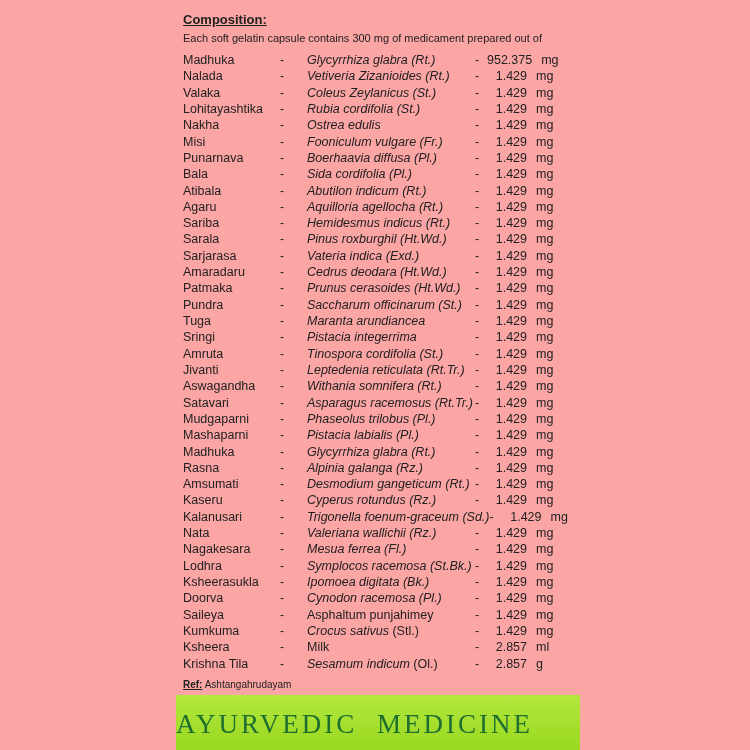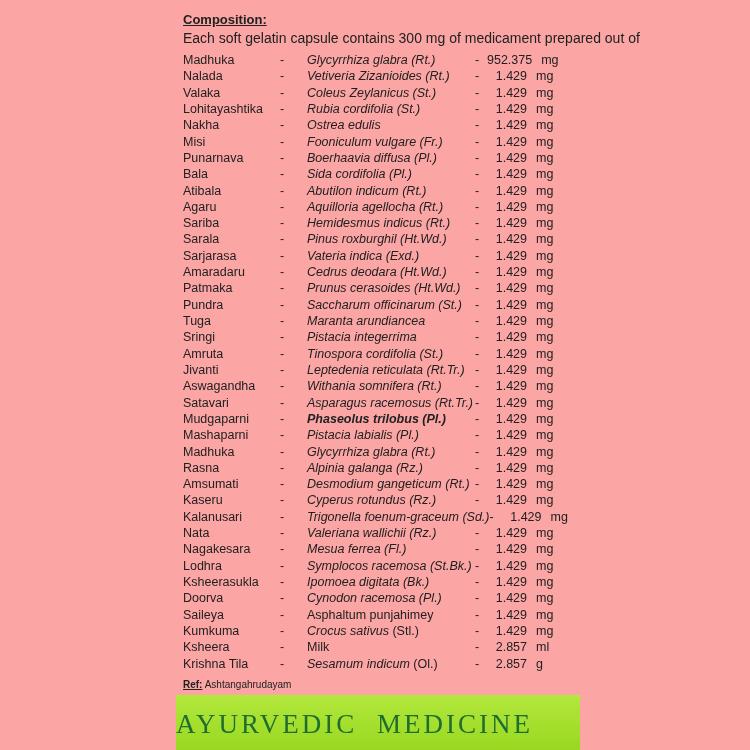--- a/index.html
+++ b/index.html
@@ -23,21 +23,21 @@
     width: 400px;
   }
   .title {
     font-size: 13px;
     font-weight: bold;
     text-decoration: underline;
     line-height: 16px;
     white-space: nowrap;
   }
   .subtitle {
-    font-size: 14px;
+    font-size: 11px;
     margin-top: 2px;
     line-height: 17px;
     white-space: nowrap;
   }
   .table {
     margin-top: 6px;
   }
   .row {
     display: flex;
     align-items: baseline;
@@ -279,21 +279,21 @@
     <span class="c-dash">-</span>
     <span class="c-bot"><span class="bot-main" style="font-style: italic;">Asparagus racemosus (Rt.Tr.)</span><span class="bot-suffix"></span></span>
     <span class="c-dash2">-</span>
     <span class="c-qty">1.429</span>
     <span class="c-unit">mg</span>
   </div>
 
   <div class="row">
     <span class="c-name">Mudgaparni</span>
     <span class="c-dash">-</span>
-    <span class="c-bot"><span class="bot-main" style="font-style: italic; font-weight: bold;">Phaseolus trilobus (Pl.)</span><span class="bot-suffix"></span></span>
+    <span class="c-bot"><span class="bot-main" style="font-style: italic;">Phaseolus trilobus (Pl.)</span><span class="bot-suffix"></span></span>
     <span class="c-dash2">-</span>
     <span class="c-qty">1.429</span>
     <span class="c-unit">mg</span>
   </div>
 
   <div class="row">
     <span class="c-name">Mashaparni</span>
     <span class="c-dash">-</span>
     <span class="c-bot"><span class="bot-main" style="font-style: italic;">Pistacia labialis (Pl.)</span><span class="bot-suffix"></span></span>
     <span class="c-dash2">-</span>

